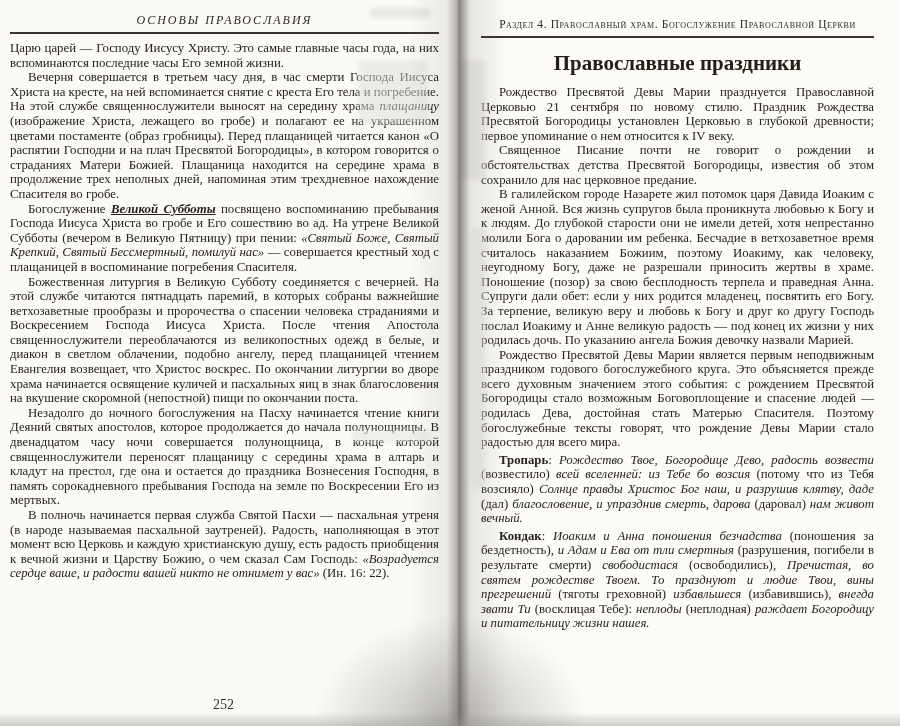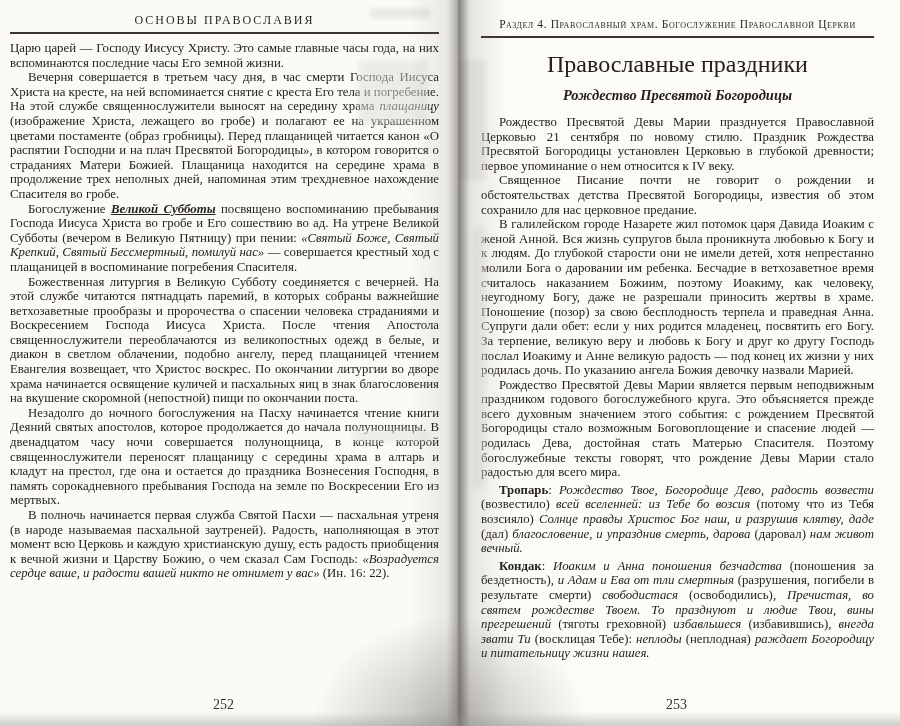--- a/index.html
+++ b/index.html
@@ -38,42 +38,42 @@
     left:453px;width:447px;background:#fcfbf7;
     padding:14px 26px 0 28px;
   }
   .running-head{
     text-align:center;
     border-bottom:2px solid #3a362f;
     padding-bottom:4px;
     white-space:nowrap;
   }
   .running-head-left-text{
-    font-size:12px;letter-spacing:2px;color:#2c2924;
+    font-size:12px;letter-spacing:2px;color:#2c2924;font-style:italic;
   }
   .running-head-right-text{
     font-size:11.5px;letter-spacing:0.6px;color:#2c2924;
     font-variant:small-caps;
   }
   .body-text{margin-top:7px;}
   .body-text p{
     margin:0;
     font-size:12.8px;
     line-height:14.6px;
     text-align:justify;
     text-indent:18px;
   }
   .body-text p.noindent{text-indent:0;}
   .body-text p.gap-top{margin-top:3px;}
   .seg-i{font-style:italic;}
   .seg-b{font-weight:bold;}
   .seg-bi{font-weight:bold;font-style:italic;text-decoration:underline;}
   .section-title{
     margin:13px 0 9px 0;
-    text-align:center;font-weight:normal;font-size:24px;color:#242018;
+    text-align:center;font-weight:bold;font-size:21px;color:#242018;
   }
   .subsection-title{
     margin:0 0 11px 0;
     text-align:center;font-weight:bold;font-style:italic;font-size:14.5px;color:#242018;
   }
   .page-number{
     position:absolute;bottom:13px;left:0;right:0;
     text-align:center;font-size:14px;color:#33302a;
   }
   
@@ -108,29 +108,27 @@
       <p><span class="seg-n">В полночь начинается первая служба Святой Пасхи — пасхальная утреня (в народе называемая пасхальной заутреней). Радость, наполняющая в этот момент всю Церковь и каждую христианскую душу, есть радость приобщения к вечной жизни и Царству Божию, о чем сказал Сам Господь: </span><span class="seg-i">«Возрадуется сердце ваше, и радости вашей никто не отнимет у вас»</span><span class="seg-n"> (Ин. 16: 22).</span></p>
     </div>
     <div class="page-number">252</div>
   </div>
 
   <div class="page page-right">
     <div class="running-head">
       <span class="running-head-right-text">Раздел 4. Православный храм. Богослужение Православной Церкви</span>
     </div>
     <div class="section-title">Православные праздники</div>
-    <div class="subsection-title">Рождество Пресвятой Богородицы</div>
     <div class="body-text">
       <p><span class="seg-n">Рождество Пресвятой Девы Марии празднуется Православной Церковью 21 сентября по новому стилю. Праздник Рождества Пресвятой Богородицы установлен Церковью в глубокой древности; первое упоминание о нем относится к IV веку.</span></p>
       <p><span class="seg-n">Священное Писание почти не говорит о рождении и обстоятельствах детства Пресвятой Богородицы, известия об этом сохранило для нас церковное предание.</span></p>
       <p><span class="seg-n">В галилейском городе Назарете жил потомок царя Давида Иоаким с женой Анной. Вся жизнь супругов была проникнута любовью к Богу и к людям. До глубокой старости они не имели детей, хотя непрестанно молили Бога о даровании им ребенка. Бесчадие в ветхозаветное время считалось наказанием Божиим, поэтому Иоакиму, как человеку, неугодному Богу, даже не разрешали приносить жертвы в храме. Поношение (позор) за свою бесплодность терпела и праведная Анна. Супруги дали обет: если у них родится младенец, посвятить его Богу. За терпение, великую веру и любовь к Богу и друг ко другу Господь послал Иоакиму и Анне великую радость — под конец их жизни у них родилась дочь. По указанию ангела Божия девочку назвали Марией.</span></p>
       <p><span class="seg-n">Рождество Пресвятой Девы Марии является первым неподвижным праздником годового богослужебного круга. Это объясняется прежде всего духовным значением этого события: с рождением Пресвятой Богородицы стало возможным Боговоплощение и спасение людей — родилась Дева, достойная стать Матерью Спасителя. Поэтому богослужебные тексты говорят, что рождение Девы Марии стало радостью для всего мира.</span></p>
       <p class="gap-top"><span class="seg-b">Тропарь</span><span class="seg-n">: </span><span class="seg-i">Рождество Твое, Богородице Дево, радость возвести </span><span class="seg-n">(возвестило) </span><span class="seg-i">всей вселенней: из Тебе бо возсия </span><span class="seg-n">(потому что из Тебя возсияло) </span><span class="seg-i">Солнце правды Христос Бог наш, и разрушив клятву, даде </span><span class="seg-n">(дал) </span><span class="seg-i">благословение, и упразднив смерть, дарова </span><span class="seg-n">(даровал) </span><span class="seg-i">нам живот вечный.</span></p>
       <p class="gap-top"><span class="seg-b">Кондак</span><span class="seg-n">: </span><span class="seg-i">Иоаким и Анна поношения безчадства </span><span class="seg-n">(поношения за бездетность), </span><span class="seg-i">и Адам и Ева от тли смертныя </span><span class="seg-n">(разрушения, погибели в результате смерти) </span><span class="seg-i">свободистася </span><span class="seg-n">(освободились), </span><span class="seg-i">Пречистая, во святем рождестве Твоем. То празднуют и людие Твои, вины прегрешений </span><span class="seg-n">(тяготы греховной) </span><span class="seg-i">избавльшеся </span><span class="seg-n">(избавившись), </span><span class="seg-i">внегда звати Ти </span><span class="seg-n">(восклицая Тебе): </span><span class="seg-i">неплоды </span><span class="seg-n">(неплодная) </span><span class="seg-i">раждает Богородицу и питательницу жизни нашея.</span></p>
     </div>
-    <div class="page-number">253</div>
   </div>
 
   <div class="gutter-shadow"></div>
   <div class="gutter-bottom"></div>
   <div class="bottom-edge"></div>
 
 </div>
 
 </body></html>

